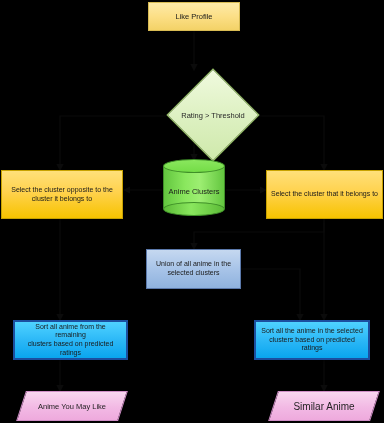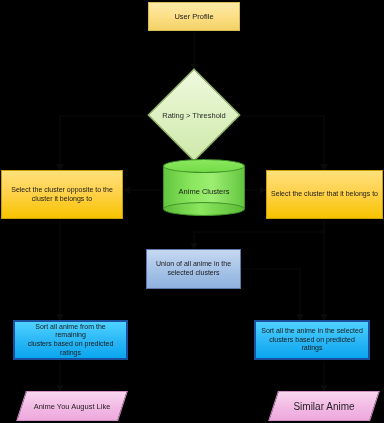--- a/index.html
+++ b/index.html
@@ -58,20 +58,21 @@
   
   .rect-cyan {
     border: 2px solid #1b4fa0;
     background: linear-gradient(180deg, #4fd2ff 0%, #29b6f6 55%, #0aa6ef 100%);
     box-shadow: 0 1px 2px rgba(0,0,0,0.55);
   }
 
   
   .diamond-wrap {
     position: absolute;
+    margin-left: 19px;
   }
   .diamond-shape {
     position: absolute;
     inset: 0;
     transform: rotate(45deg);
     border: 1px solid #9ac46a;
     background: linear-gradient(135deg, #f0fade 0%, #dcf0c0 55%, #cfe9ab 100%);
     box-shadow: 0 1px 3px rgba(0,0,0,0.5);
   }
   .diamond-text {
@@ -190,29 +191,29 @@
 
       <path d="M241,269 L300,269 L300,320"></path>
 
       <path d="M60,360 L60,391"></path>
 
       <path d="M324,360 L324,391"></path>
     </g>
   </svg>
 
   <div class="node rect-yellow" style="left:148px; top:2px; width:92px; height:29px; font-size:7.5px;">
-    <span class="label">User Profile</span>
+    <span class="label">Like Profile</span>
   </div>
 
   <div class="diamond-wrap" style="left:161px; top:82px; width:66px; height:66px;">
     <div class="diamond-shape"></div>
     <div class="diamond-text" style="font-size:7.5px;">Rating &gt; Threshold</div>
   </div>
 
-  <div class="cylinder" style="left:163px; top:159px; width:82px; height:57px;">
+  <div class="cylinder" style="left:163px; top:159px; width:62px; height:57px;">
     <div class="cyl-body"></div>
     <div class="cyl-bottom"></div>
     <div class="cyl-top"></div>
     <div class="cyl-text" style="font-size:7.5px;">Anime Clusters</div>
   </div>
 
   <div class="node rect-orange" style="left:1px; top:170px; width:122px; height:49px; font-size:7px;">
     <span class="label">Select the cluster opposite to the
 cluster it belongs to</span>
   </div>
@@ -231,21 +232,21 @@
 clusters based on predicted ratings</span>
   </div>
 
   <div class="node rect-cyan" style="left:254px; top:320px; width:116px; height:40px; font-size:7px;">
     <span class="label">Sort all the anime in the selected
 clusters based on predicted ratings</span>
   </div>
 
   <div class="para-wrap" style="left:21px; top:391px; width:102px; height:30px;">
     <div class="para-shape"></div>
-    <div class="para-text" style="font-size:7.5px;">Anime You August Like</div>
+    <div class="para-text" style="font-size:7.5px;">Anime You May Like</div>
   </div>
 
   <div class="para-wrap" style="left:273px; top:391px; width:102px; height:30px;">
     <div class="para-shape"></div>
     <div class="para-text" style="font-size:10px;">Similar Anime</div>
   </div>
 
 </div>
 
 </body></html>

